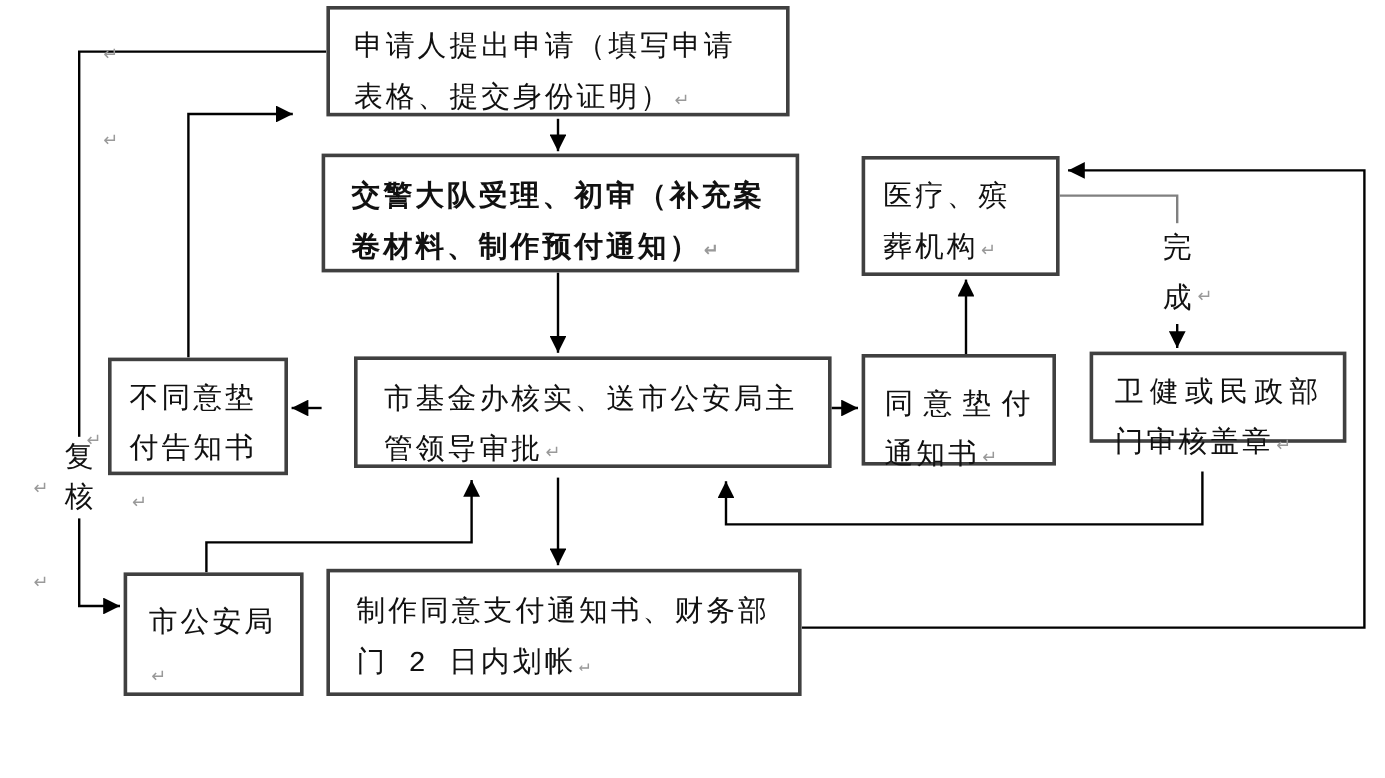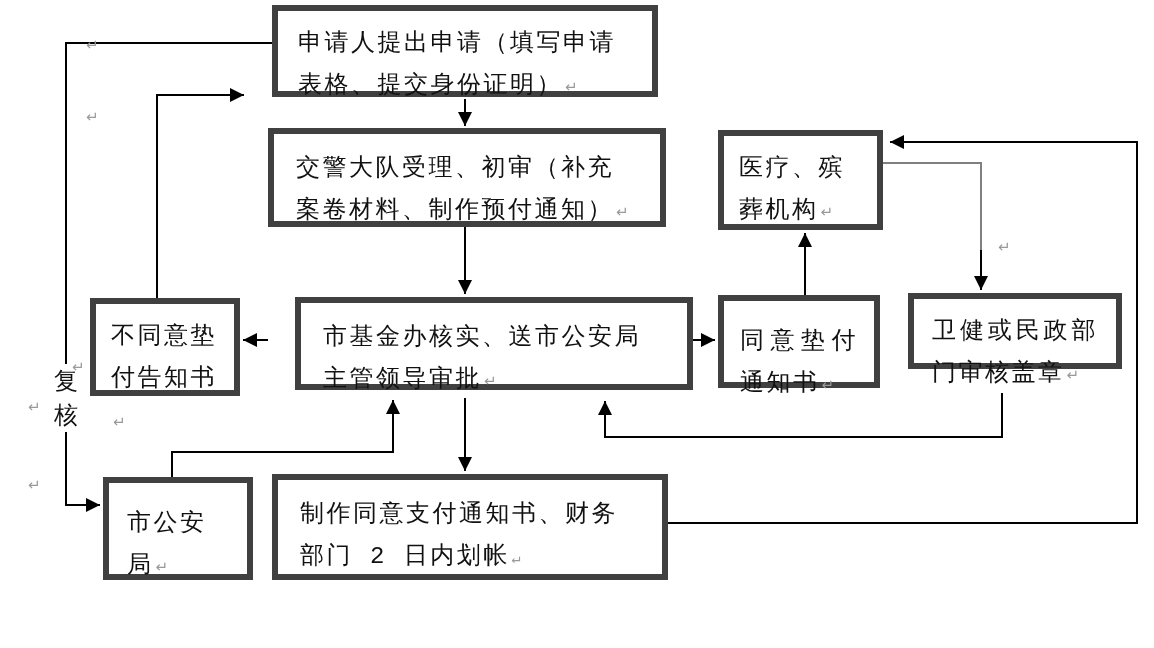--- a/index.html
+++ b/index.html
@@ -18,21 +18,21 @@
   #connectors {
     position: absolute;
     left: 0; top: 0;
     width: 1154px;
     height: 648px;
     z-index: 1;
   }
   .box {
     position: absolute;
     background: #ffffff;
-    border: 6px solid #404040;
+    border: 3px solid #404040;
     box-sizing: border-box;
     color: #111111;
     font-size: 24px;
     line-height: 42px;
     letter-spacing: 2.5px;
     z-index: 2;
     word-break: break-all;
   }
   .box .mark, .flabel .mark {
     color: #999999;
@@ -92,21 +92,21 @@
 
     <polyline points="668,523 1137,523 1137,142 890,142" fill="none" stroke="#000" stroke-width="2" marker-end="url(#arr)"></polyline>
 
     <polyline points="1002,393 1002,437 605,437 605,401" fill="none" stroke="#000" stroke-width="2" marker-end="url(#arr)"></polyline>
   </svg>
 
   <div class="box" style="left:272px; top:5px; width:386px; height:92px; padding:10px 20px;">
     <span>申请人提出申请（填写申请表格、提交身份证明）</span><span class="mark">↵</span>
   </div>
 
-  <div class="box" style="left:268px; top:128px; width:398px; height:99px; padding:12px 22px;">
+  <div class="box" style="left:268px; top:128px; width:398px; height:99px; padding:12px 22px;font-weight:bold;">
     <span>交警大队受理、初审（补充案卷材料、制作预付通知）</span><span class="mark">↵</span>
   </div>
 
   <div class="box" style="left:268px; top:297px; width:398px; height:93px; padding:12px 22px;margin-left:27px;">
     <span>市基金办核实、送市公安局主管领导审批</span><span class="mark">↵</span>
   </div>
 
   <div class="box" style="left:90px; top:298px; width:150px; height:98px; padding:10px 15px;">
     <span>不同意垫付告知书</span><span class="mark">↵</span>
   </div>
@@ -126,20 +126,21 @@
   <div class="box" style="left:103px; top:477px; width:150px; height:103px; padding:18px 18px;">
     <span>市公安局</span><span class="mark">↵</span>
   </div>
 
   <div class="box" style="left:272px; top:474px; width:396px; height:106px; padding:14px 22px;font-family:Liberation Mono, monospace;">
     <span>制作同意支付通知书、财务部门 2 日内划帐</span><span class="mark">↵</span>
   </div>
 
   <div class="flabel" style="left:48px; top:320px; width:36px; line-height:34px;margin-top:44px;">复核</div>
 
+  <div class="flabel" style="left:960px; top:186px; width:42px; line-height:42px;">完成</div>
 
   <span class="pmark" style="left:86px; top:36px;">↵</span>
   <span class="pmark" style="left:86px; top:108px;">↵</span>
   <span class="pmark" style="left:28px; top:398px;">↵</span>
   <span class="pmark" style="left:28px; top:476px;">↵</span>
   <span class="pmark" style="left:72px; top:358px;">↵</span>
   <span class="pmark" style="left:998px; top:238px;">↵</span>
 
 </div>
 

